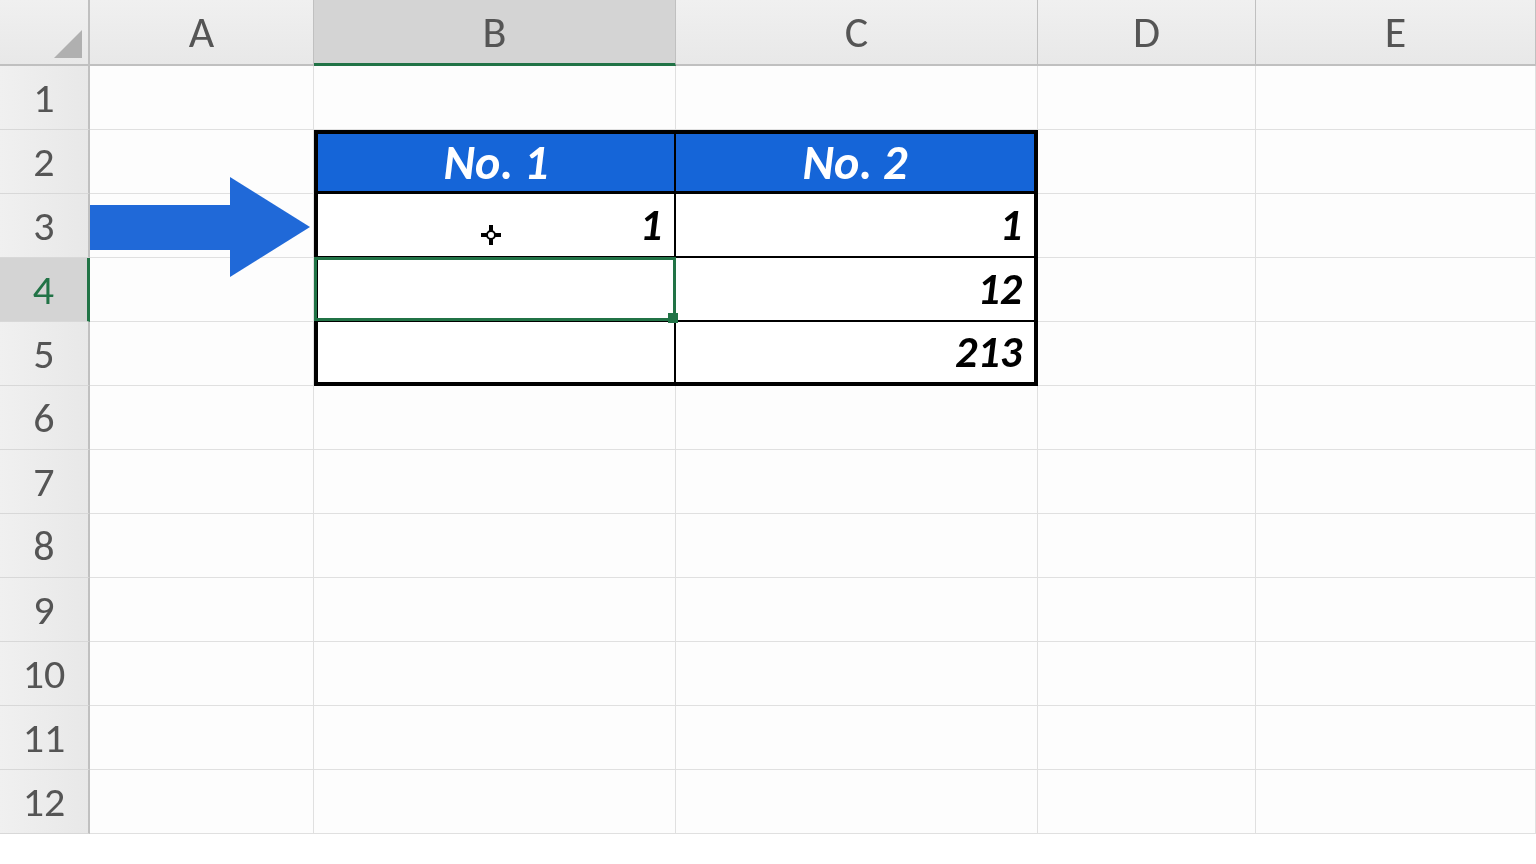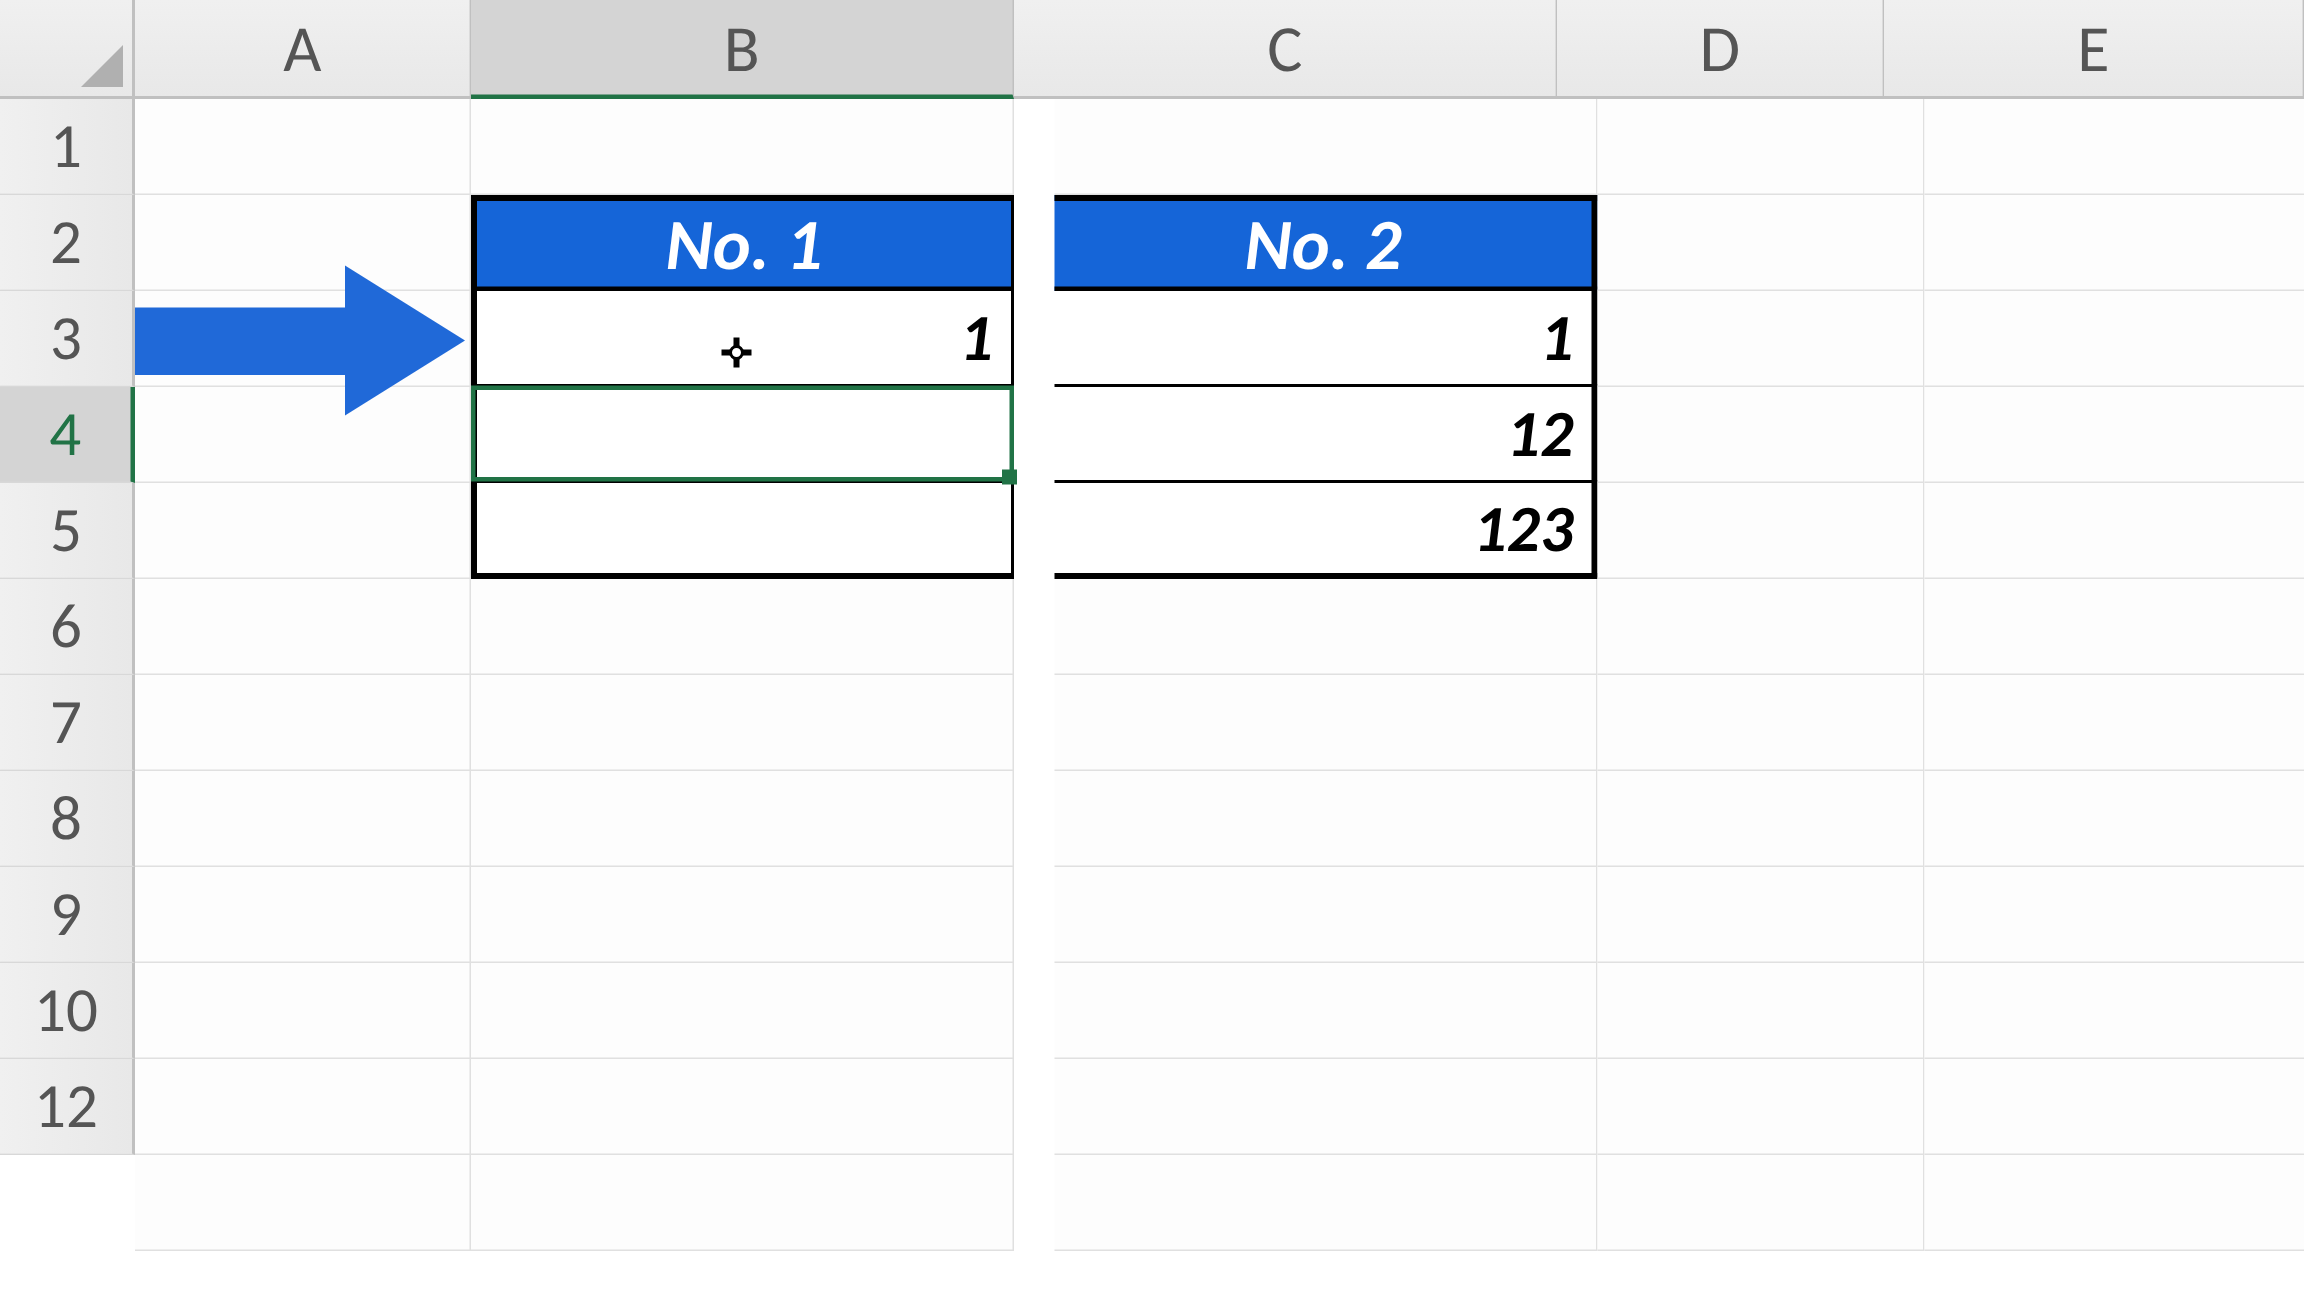--- a/index.html
+++ b/index.html
@@ -119,21 +119,21 @@
       font-size: 42px;
       display: flex;
       align-items: center;
       padding: 0 12px;
       background: #fdfdfd;
       font-style: italic;
     }
     
     .cell.col-A { width: 224px; }
     .cell.col-B { width: 362px; }
-    .cell.col-C { width: 362px; margin-left: 27px; }
+    .cell.col-C { width: 362px; }
     .cell.col-D { width: 218px; }
     .cell.col-E { width: 280px; }
     
     .table-header-cell {
       background: #1565d8 !important;
       color: #ffffff;
       font-weight: bold;
       font-size: 48px;
       justify-content: center;
       border-top: 4px solid #000;
@@ -261,20 +261,21 @@
     <div class="row-header">1</div>
     <div class="row-header">2</div>
     <div class="row-header">3</div>
     <div class="row-header active">4</div>
     <div class="row-header">5</div>
     <div class="row-header">6</div>
     <div class="row-header">7</div>
     <div class="row-header">8</div>
     <div class="row-header">9</div>
     <div class="row-header">10</div>
+    <div class="row-header">11</div>
     <div class="row-header">12</div>
   </div>
 
   <div class="grid">
 
     <div class="grid-row">
       <div class="cell col-A"></div>
       <div class="cell col-B"></div>
       <div class="cell col-C"></div>
       <div class="cell col-D"></div>
@@ -301,21 +302,21 @@
       <div class="cell col-A"></div>
       <div class="cell col-B table-data-cell first"></div>
       <div class="cell col-C table-data-cell last">12</div>
       <div class="cell col-D"></div>
       <div class="cell col-E"></div>
     </div>
 
     <div class="grid-row">
       <div class="cell col-A"></div>
       <div class="cell col-B table-data-cell first bottom"></div>
-      <div class="cell col-C table-data-cell last bottom">123</div>
+      <div class="cell col-C table-data-cell last bottom">213</div>
       <div class="cell col-D"></div>
       <div class="cell col-E"></div>
     </div>
 
     <div class="grid-row">
       <div class="cell col-A"></div>
       <div class="cell col-B"></div>
       <div class="cell col-C"></div>
       <div class="cell col-D"></div>
       <div class="cell col-E"></div>

